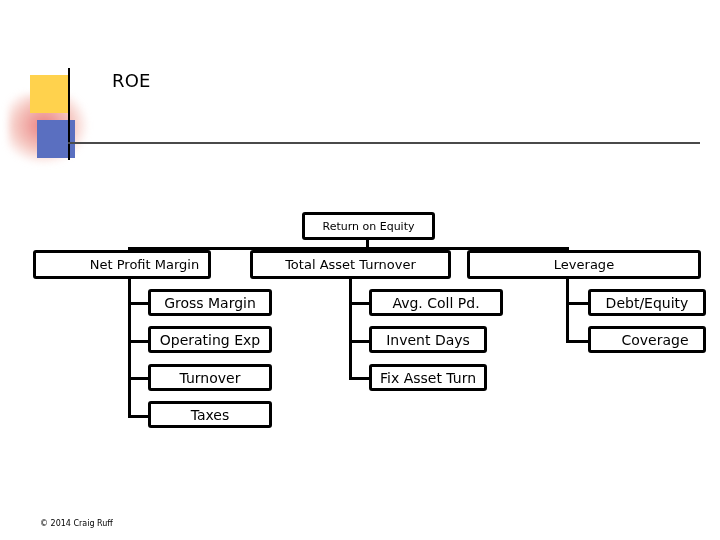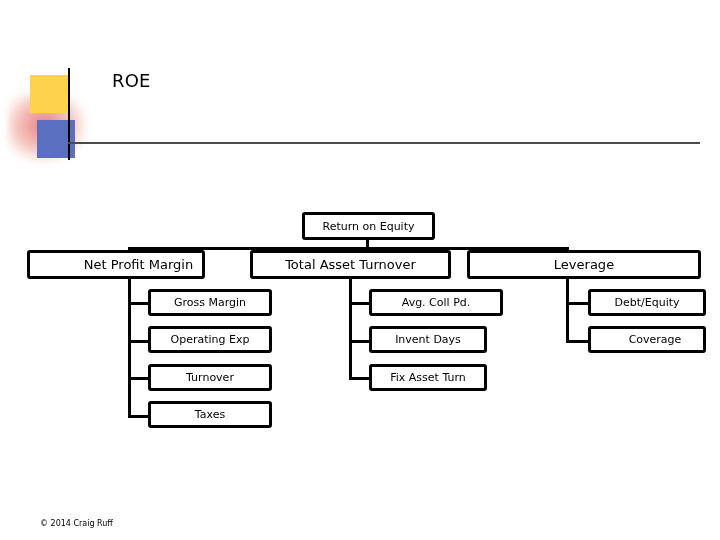--- a/index.html
+++ b/index.html
@@ -87,21 +87,21 @@
     align-items: center;
     justify-content: center;
     font-size: 12.5px;
     color: #000000;
     text-align: center;
     z-index: 3;
     line-height: 1;
   }
   .box.lvl1 { font-size: 11px; }
   .box.lvl2 { font-size: 13px; }
-  .box.lvl3 { font-size: 11px; }
+  .box.lvl3 { font-size: 14px; }
 
   
   .conn {
     position: absolute;
     background: #000000;
     z-index: 1;
   }
   .conn.h { height: 3px; }
   .conn.v { width: 3px; }
 
@@ -144,21 +144,21 @@
 <div class="conn h" style="left:349px; top:302px; width:22px;"></div>
 <div class="conn h" style="left:349px; top:340px; width:22px;"></div>
 <div class="conn h" style="left:349px; top:377px; width:22px;"></div>
 
 <div class="conn v" style="left:566px; top:279px; height:64px;"></div>
 <div class="conn h" style="left:566px; top:302px; width:24px;"></div>
 <div class="conn h" style="left:566px; top:340px; width:24px;"></div>
 
 <div class="box lvl1" style="left:302px; top:212px; width:133px; height:28px;">Return on Equity</div>
 
-<div class="box lvl2" style="left:27px; top:250px; width:178px; height:29px;padding-left:45px;">Net Profit Margin</div>
+<div class="box lvl2" style="left:33px; top:250px; width:178px; height:29px;padding-left:45px;">Net Profit Margin</div>
 <div class="box lvl2" style="left:250px; top:250px; width:201px; height:29px;">Total Asset Turnover</div>
 <div class="box lvl2" style="left:467px; top:250px; width:234px; height:29px;">Leverage</div>
 
 <div class="box lvl3" style="left:148px; top:289px; width:124px; height:27px;">Gross Margin</div>
 <div class="box lvl3" style="left:148px; top:326px; width:124px; height:27px;">Operating Exp</div>
 <div class="box lvl3" style="left:148px; top:364px; width:124px; height:27px;">Turnover</div>
 <div class="box lvl3" style="left:148px; top:401px; width:124px; height:27px;">Taxes</div>
 
 <div class="box lvl3" style="left:369px; top:289px; width:134px; height:27px;">Avg. Coll Pd.</div>
 <div class="box lvl3" style="left:369px; top:326px; width:118px; height:27px;">Invent Days</div>

